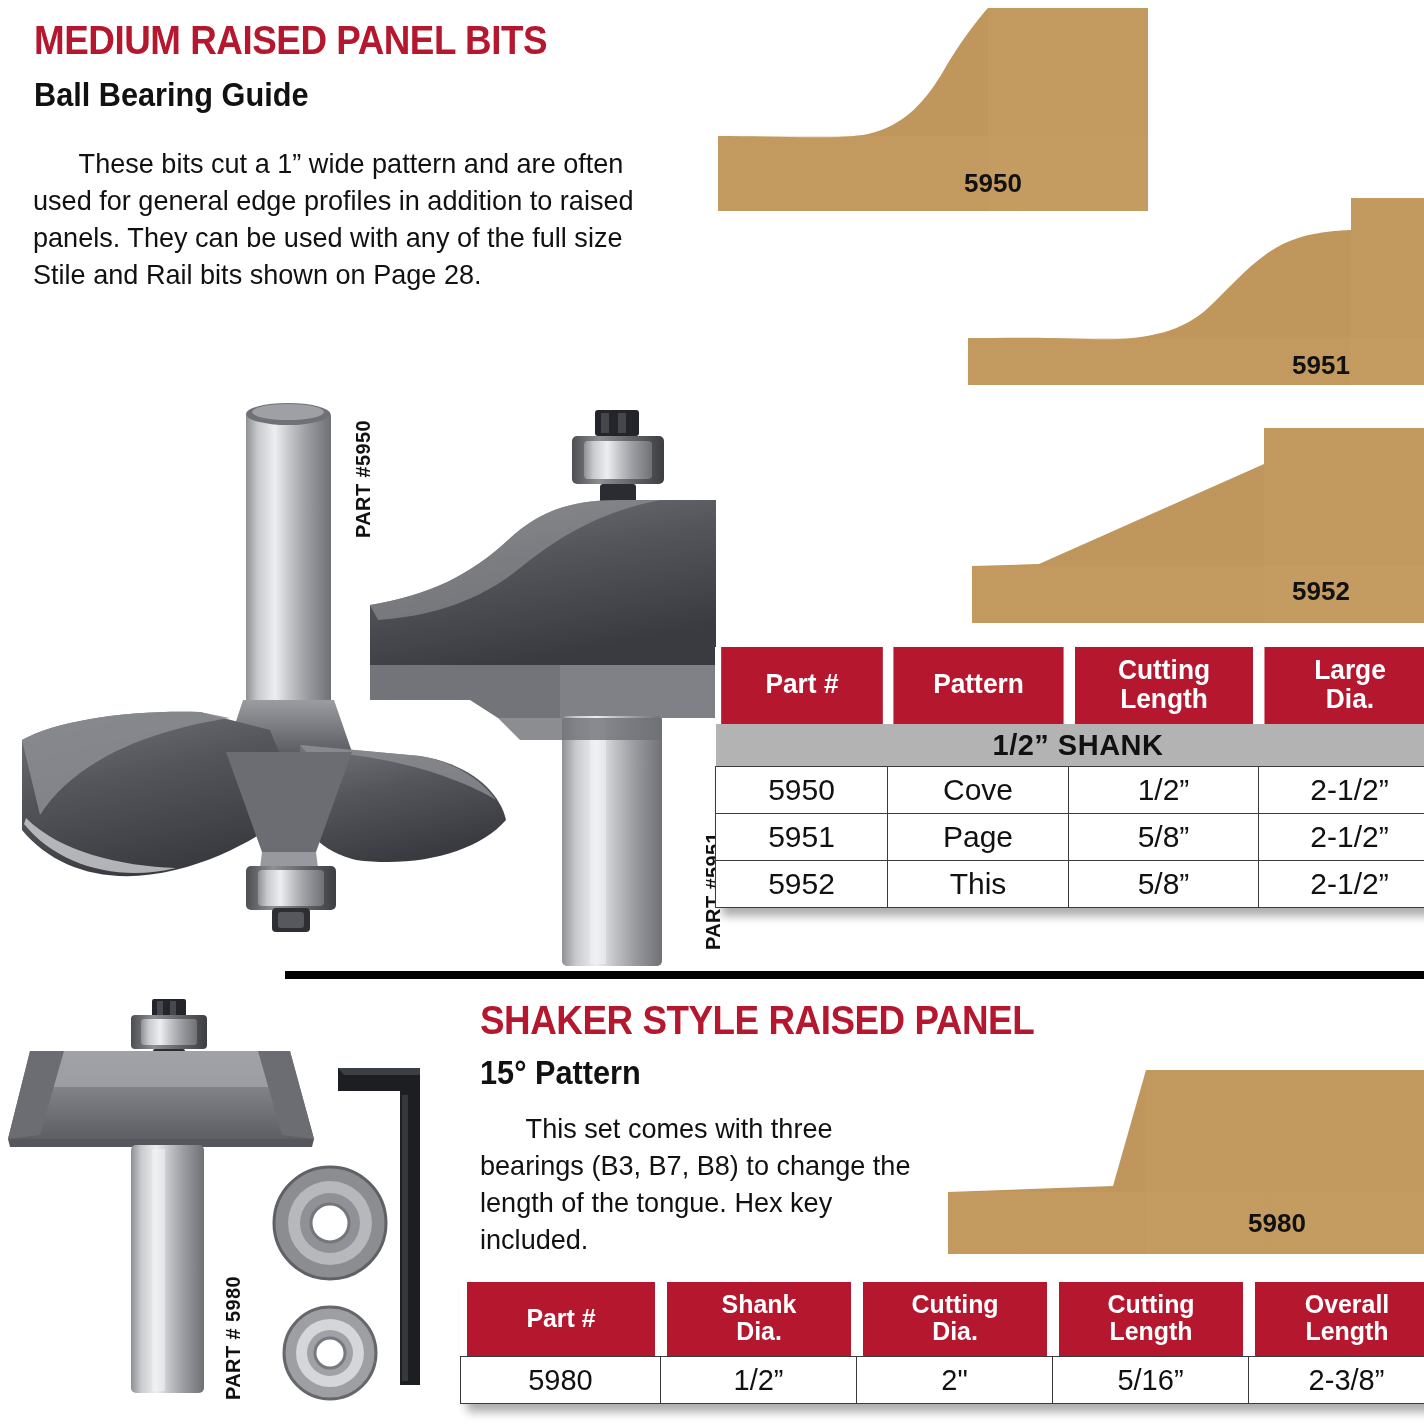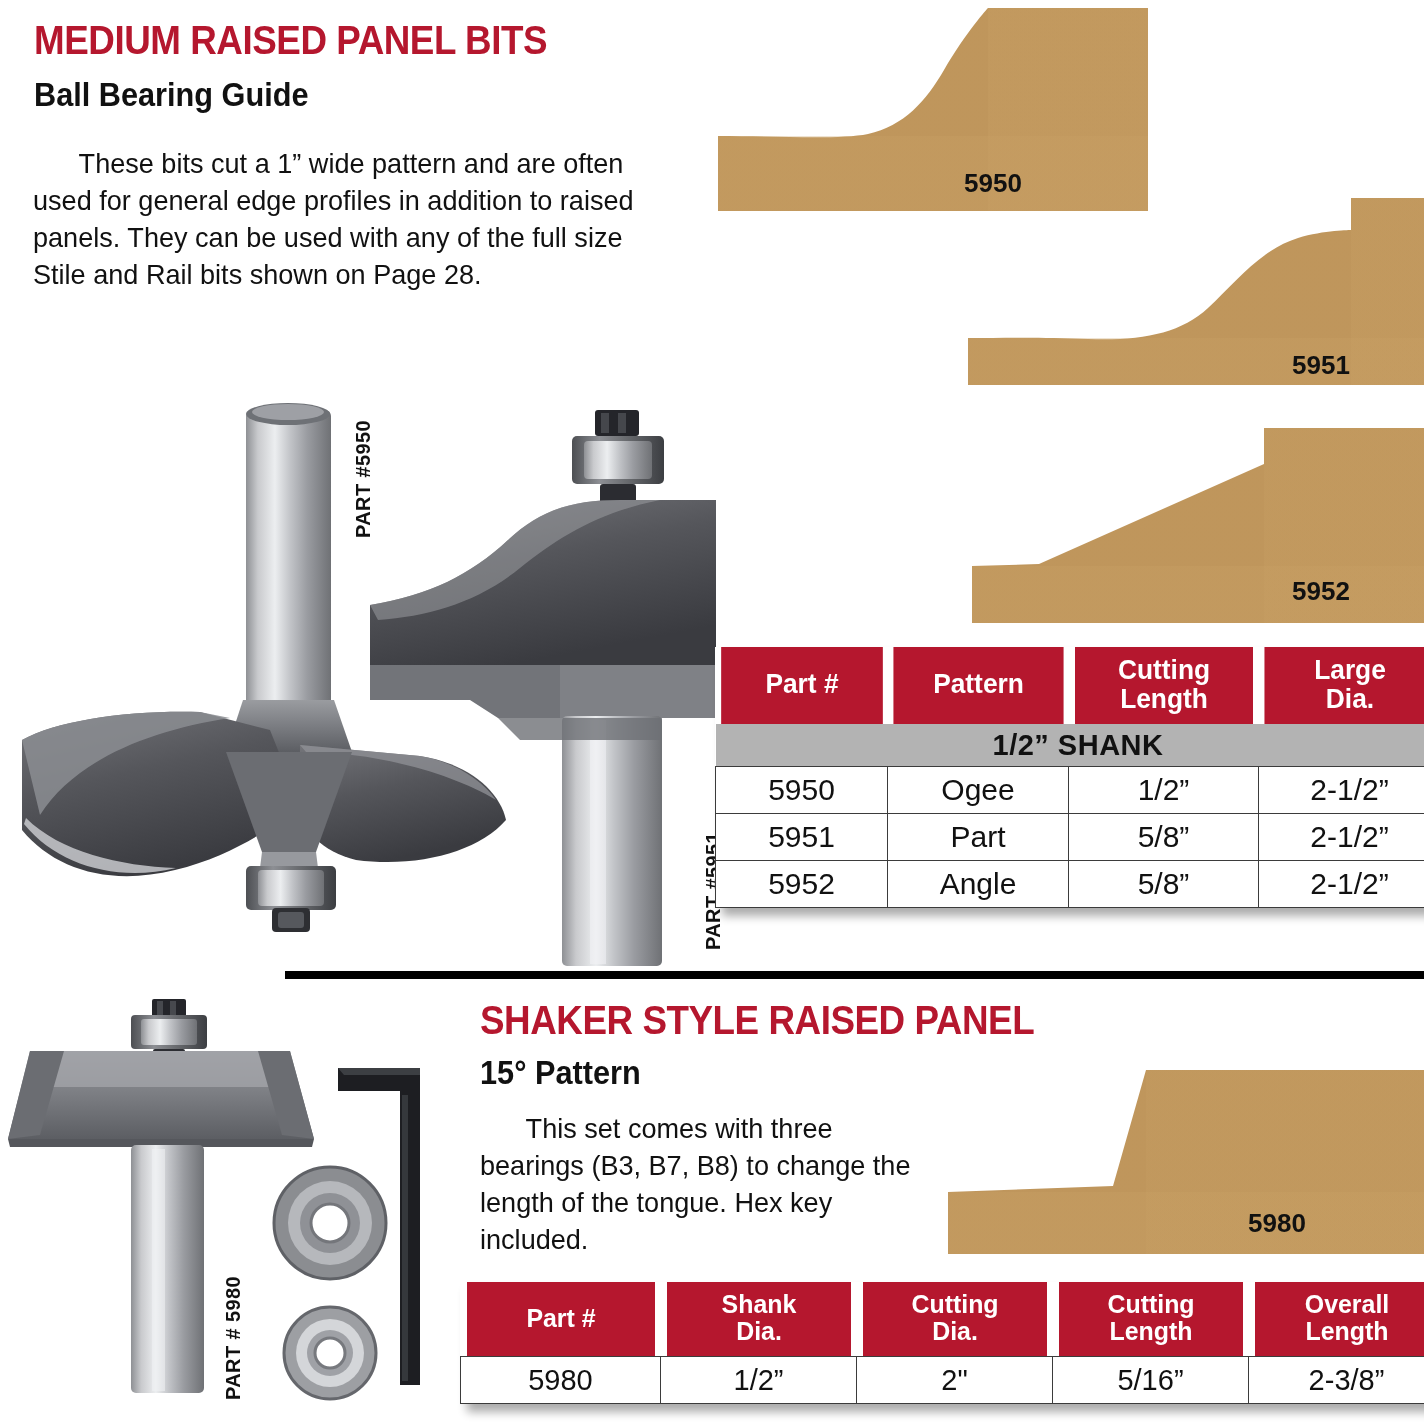--- a/index.html
+++ b/index.html
@@ -327,33 +327,33 @@
         <th class="th-cl">Cutting<br>Length</th>
         <th class="th-ld">Large<br>Dia.</th>
       </tr>
     </thead>
     <tbody>
       <tr class="shank-row">
         <td colspan="4">1/2” SHANK</td>
       </tr>
       <tr>
         <td>5950</td>
-        <td>Ogee</td>
+        <td>Cove</td>
         <td>1/2”</td>
         <td>2-1/2”</td>
       </tr>
       <tr>
         <td>5951</td>
-        <td>Part</td>
+        <td>Page</td>
         <td>5/8”</td>
         <td>2-1/2”</td>
       </tr>
       <tr>
         <td>5952</td>
-        <td>Angle</td>
+        <td>This</td>
         <td>5/8”</td>
         <td>2-1/2”</td>
       </tr>
     </tbody>
   </table>
 
   <table id="table-shaker" class="spec-table">
     <thead>
       <tr>
         <th class="th-part">Part #</th>

